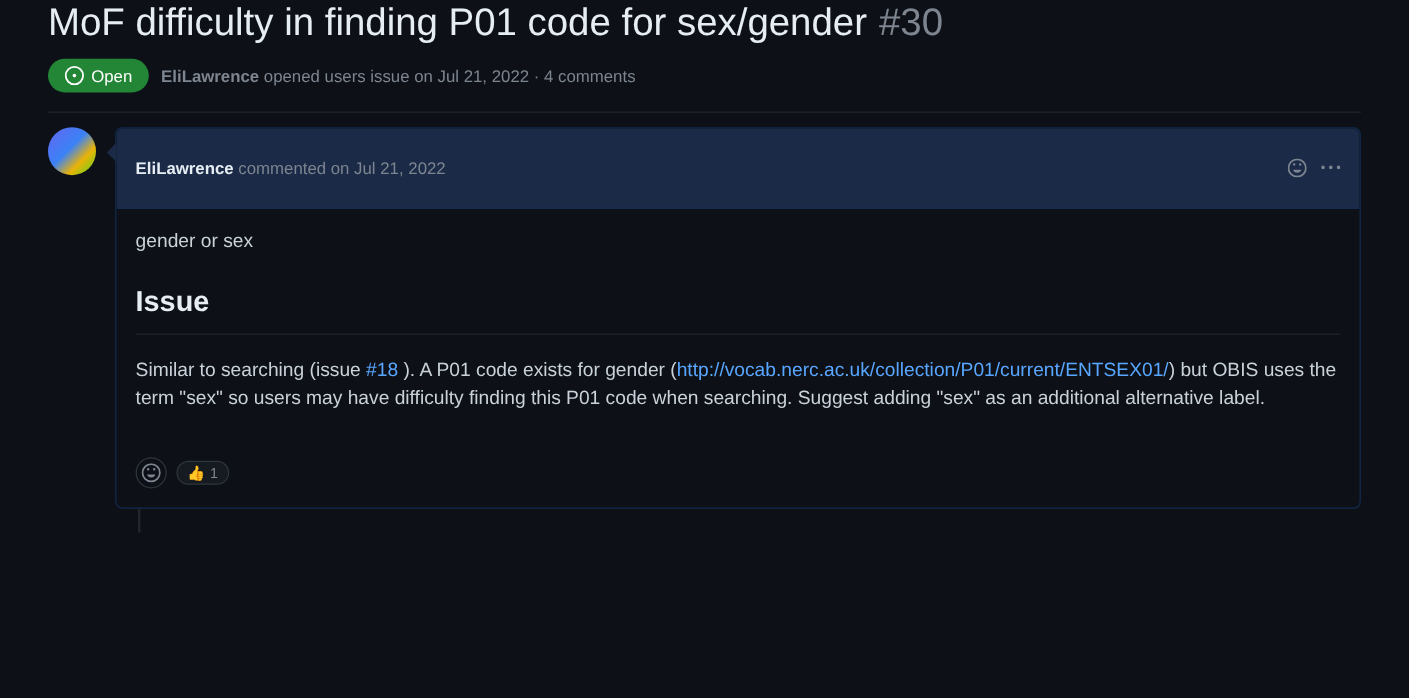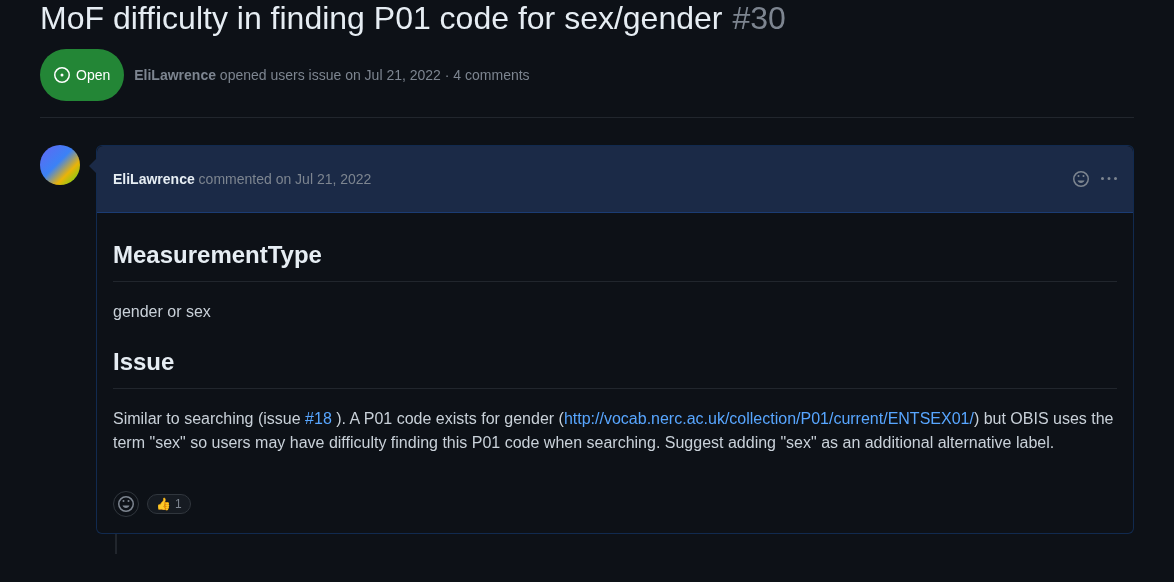--- a/index.html
+++ b/index.html
@@ -5,29 +5,29 @@
   * { box-sizing: border-box; margin: 0; padding: 0; }
   body {
     background: #0d1117;
     color: #c9d1d9;
     font-family: -apple-system, BlinkMacSystemFont, "Segoe UI", Helvetica, Arial, sans-serif;
     font-size: 14px;
     padding: 0;
     width: 1174px;
   }
   .container { padding: 0 40px; }
-  .issue-header { border-bottom: 1px solid #21262d; padding-bottom: 16px; margin-bottom: 27px; }
+  .issue-header { border-bottom: 1px solid #21262d; padding-bottom: 16px; margin-bottom: 12px; }
   .title-row { display: flex; align-items: baseline; gap: 10px; margin-bottom: 12px; }
   .issue-title { font-size: 32px; font-weight: 400; color: #e6edf3; }
   .issue-number { font-size: 32px; font-weight: 300; color: #7d8590; }
   .meta-row { display: flex; align-items: center; gap: 10px; }
   .state-badge {
     display: inline-flex; align-items: flex-start; gap: 6px;
     background: #238636; color: #fff; font-weight: 500;
-    padding: 18px 14px; border-radius: 999px; font-size: 14px;
+    padding: 6px 14px; border-radius: 999px; font-size: 14px;
   }
   .state-badge svg { fill: #fff; }
   .meta-text { color: #7d8590; }
   .meta-text .author { color: #7d8590; font-weight: 600; }
   .thread { display: flex; gap: 16px; align-items: flex-start; }
   .avatar {
     width: 40px; height: 40px; border-radius: 50%;
     background: linear-gradient(135deg, #6366f1 0%, #3b82f6 45%, #eab308 70%, #84cc16 90%);
     flex-shrink: 0;
   }
@@ -122,21 +122,20 @@
               </svg>
           </span>
           <span class="icon-btn">
             <svg width="16" height="16" viewBox="0 0 16 16">
                 <path d="M8 9a1.5 1.5 0 1 0 0-3 1.5 1.5 0 0 0 0 3ZM1.5 9a1.5 1.5 0 1 0 0-3 1.5 1.5 0 0 0 0 3Zm13 0a1.5 1.5 0 1 0 0-3 1.5 1.5 0 0 0 0 3Z"></path>
               </svg>
           </span>
         </div>
       </div>
       <div class="comment-body">
-        <h2>MeasurementType</h2>
         <p>gender or sex</p>
         <h2>Issue</h2>
         <p>
           <span>Similar to searching (issue </span><a>#18</a><span> ). A P01 code exists for gender (</span><a>http://vocab.nerc.ac.uk/collection/P01/current/ENTSEX01/</a><span>) but OBIS uses the term "sex" so users may have difficulty finding this P01 code when searching. Suggest adding "sex" as an additional alternative label.</span>
         </p>
       </div>
       <div class="reactions">
         <span class="reaction-add">
           <svg width="16" height="16" viewBox="0 0 16 16">
               <path d="M8 0a8 8 0 1 1 0 16A8 8 0 0 1 8 0ZM1.5 8a6.5 6.5 0 1 0 13 0 6.5 6.5 0 0 0-13 0ZM5.5 6a1 1 0 1 1 0-2 1 1 0 0 1 0 2Zm5 0a1 1 0 1 1 0-2 1 1 0 0 1 0 2ZM4.5 9.5c.5 1.5 1.8 2.5 3.5 2.5s3-1 3.5-2.5h-7Z" fill-rule="evenodd"></path>

